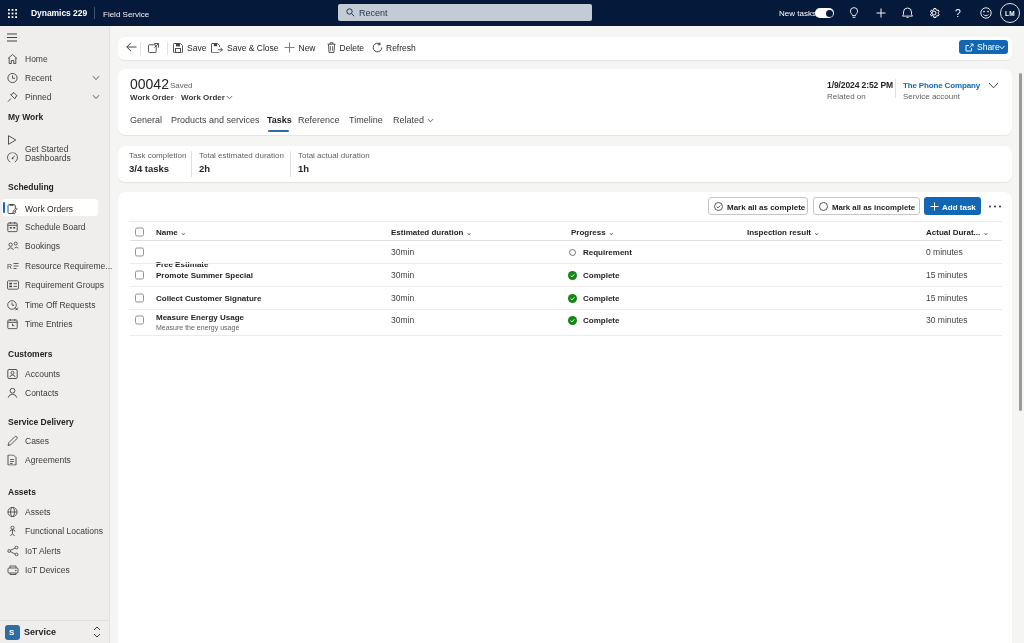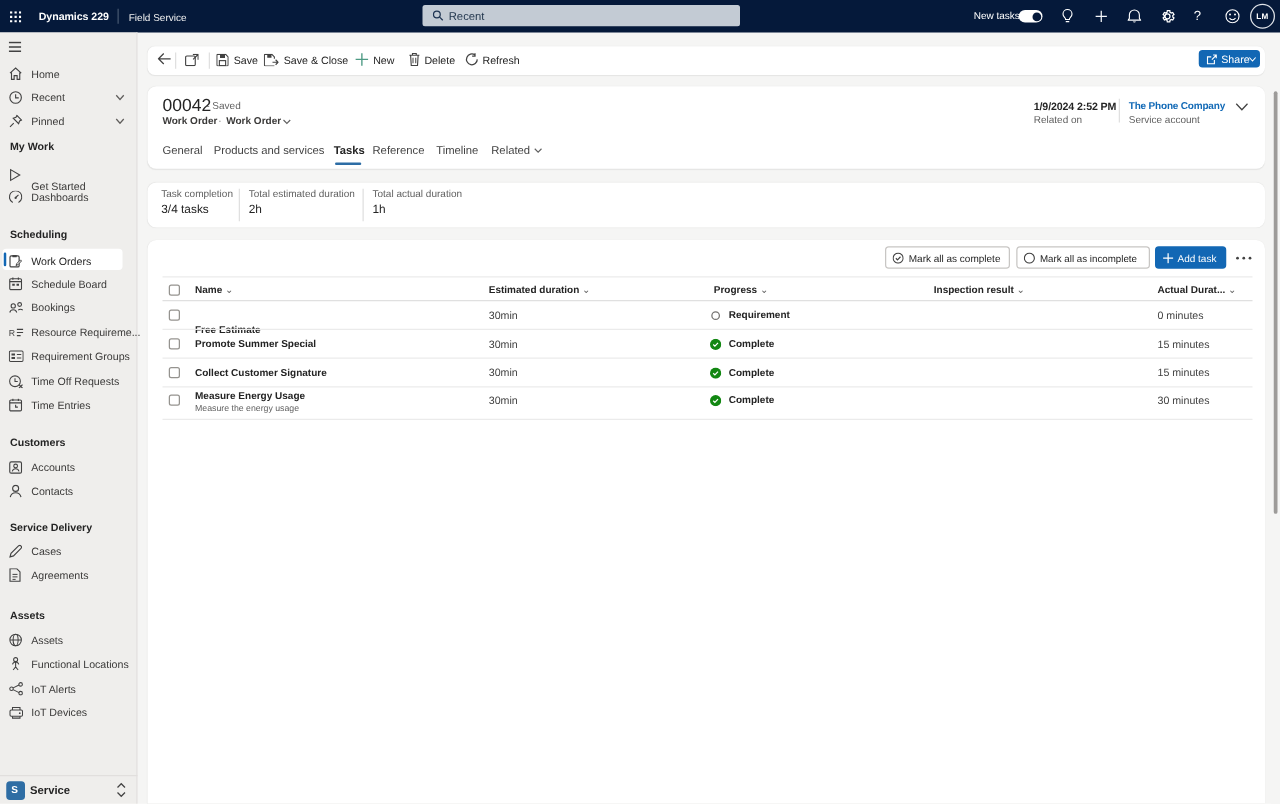--- a/index.html
+++ b/index.html
@@ -15,23 +15,23 @@
 .si{position:absolute;left:25px;font-size:8.5px;color:#3b3a39;white-space:nowrap;transform:translateY(-50%)}
 .sh{position:absolute;left:8px;font-size:8.5px;font-weight:bold;color:#242424;white-space:nowrap;transform:translateY(-50%)}
 .sic{position:absolute;left:7px;transform:translateY(-50%)}
 .schev{position:absolute;left:92px;transform:translateY(-50%)}
 .card{position:absolute;background:#fff;border-radius:6px;box-shadow:0 0.3px 0.9px rgba(0,0,0,.07)}
 .cdiv{position:absolute;width:1px;background:#e0e0e0}
 .ctext{position:absolute;font-size:8.5px;color:#242424;white-space:nowrap;transform:translateY(-50%)}
 #sharebtn{position:absolute;left:959px;top:40px;width:49px;height:14px;background:#1267b4;border-radius:3px}
 .tab{position:absolute;top:120px;font-size:9px;color:#424242;white-space:nowrap;transform:translateY(-50%)}
 .statl{position:absolute;font-size:8px;color:#616161;white-space:nowrap;transform:translateY(-50%)}
-.statv{position:absolute;font-size:9.5px;font-weight:normal;color:#242424;white-space:nowrap;transform:translateY(-50%)}
+.statv{position:absolute;font-size:9.5px;font-weight:bold;color:#242424;white-space:nowrap;transform:translateY(-50%)}
 .btn{position:absolute;top:197px;height:18px;border:1px solid #c8c6c4;border-radius:3px;background:#fff}
-.btx{position:absolute;font-size:8px;font-weight:normal;color:#242424;white-space:nowrap;transform:translateY(-50%)}
+.btx{position:absolute;font-size:8px;font-weight:bold;color:#242424;white-space:nowrap;transform:translateY(-50%)}
 .cb{position:absolute;left:135px;width:9px;height:9px;border:1px solid #95938f;border-radius:2px;background:#fff;transform:translateY(-50%)}
 .th{position:absolute;font-size:8px;font-weight:bold;color:#242424;white-space:nowrap;transform:translateY(-50%)}
 .td{position:absolute;font-size:8.5px;color:#424242;white-space:nowrap;transform:translateY(-50%)}
 .tn{font-weight:bold;color:#242424;font-size:8px}
 .rline{position:absolute;left:130px;width:872px;height:1px;background:#ebebeb}
 .chev{color:#616161;font-weight:normal}
 svg{display:block}
 </style></head>
 <body>
 

